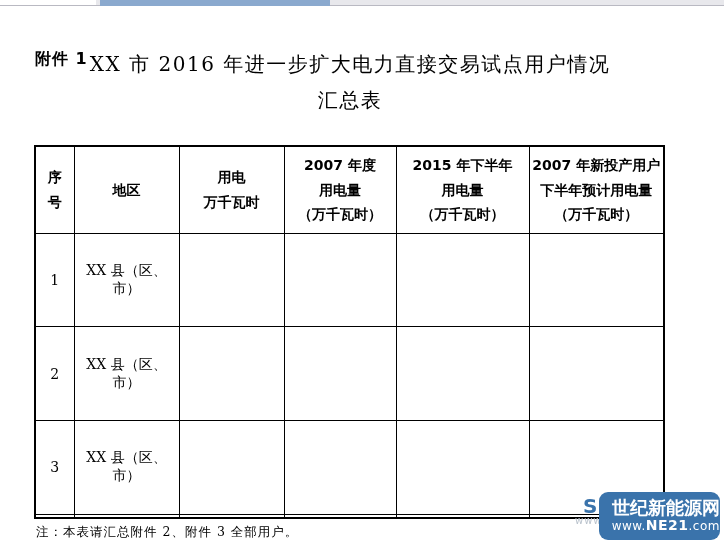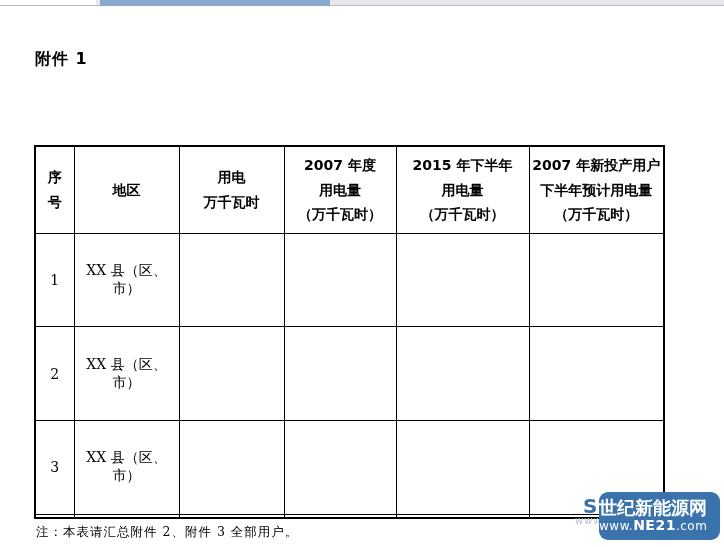--- a/index.html
+++ b/index.html
@@ -63,21 +63,21 @@
   }
   .stray-www {
     position: absolute; left: 575px; top: 515px;
     font-family: "DejaVu Sans", sans-serif;
     color: #b9c2cc; font-size: 10px; letter-spacing: 1px;
   }
   .watermark-badge {
     position: absolute; left: 599px; top: 492px; width: 121px; height: 48px;
     background: var(--badge-color, #3a73ab);
     border-radius: 9px;
-    display: flex; flex-direction: column; align-items: flex-start; justify-content: center;
+    display: flex; flex-direction: column; align-items: flex-end; justify-content: center;
     color: #fff;
   }
   .watermark-badge .site-name {
     font-family: "DejaVu Sans", sans-serif;
     font-weight: bold; font-size: 18px; line-height: 20px; white-space: nowrap;
   }
   .watermark-badge .site-url {
     font-family: "DejaVu Sans", sans-serif;
     font-size: 12px; line-height: 15px; white-space: nowrap; letter-spacing: 0.5px;
   }
@@ -87,20 +87,22 @@
 <body>
 
 <div class="top-scrollbar">
   <div class="track"></div>
   <div class="thumb"></div>
 </div>
 
 <div class="attachment-label">附件 1</div>
 
 <div class="doc-title">
+  <div>XX 市 2016 年进一步扩大电力直接交易试点用户情况</div>
+  <div>汇总表</div>
 </div>
 
 <table class="main-table">
   <colgroup>
     <col style="width:39px">
       <col style="width:105px">
       <col style="width:105px">
     <col style="width:112px">
       <col style="width:133px">
       <col style="width:135px">

